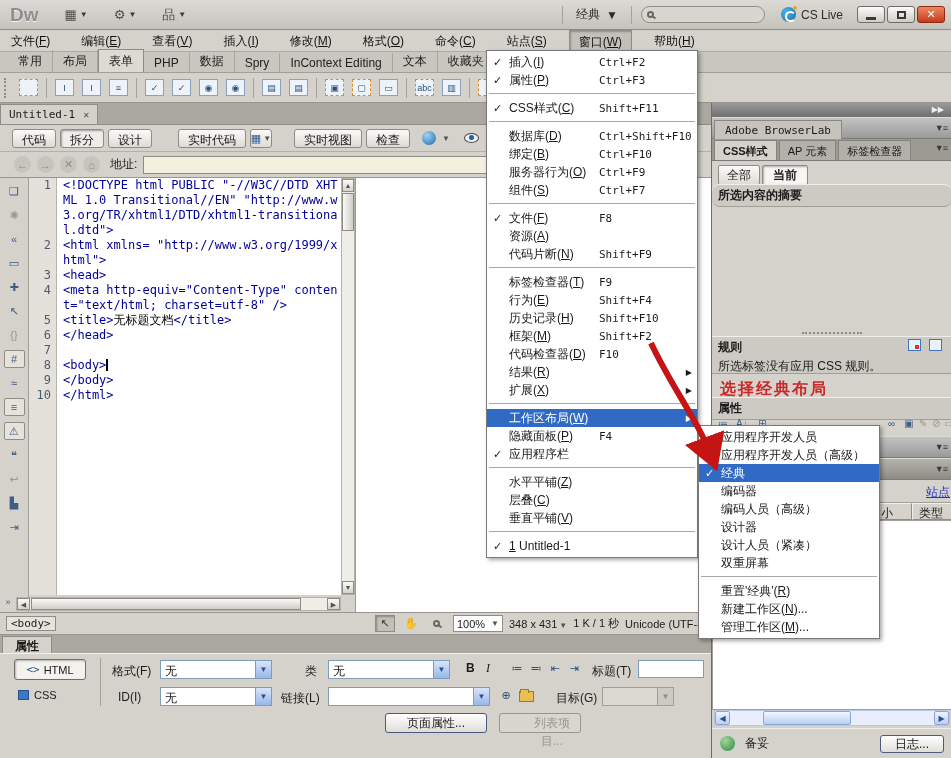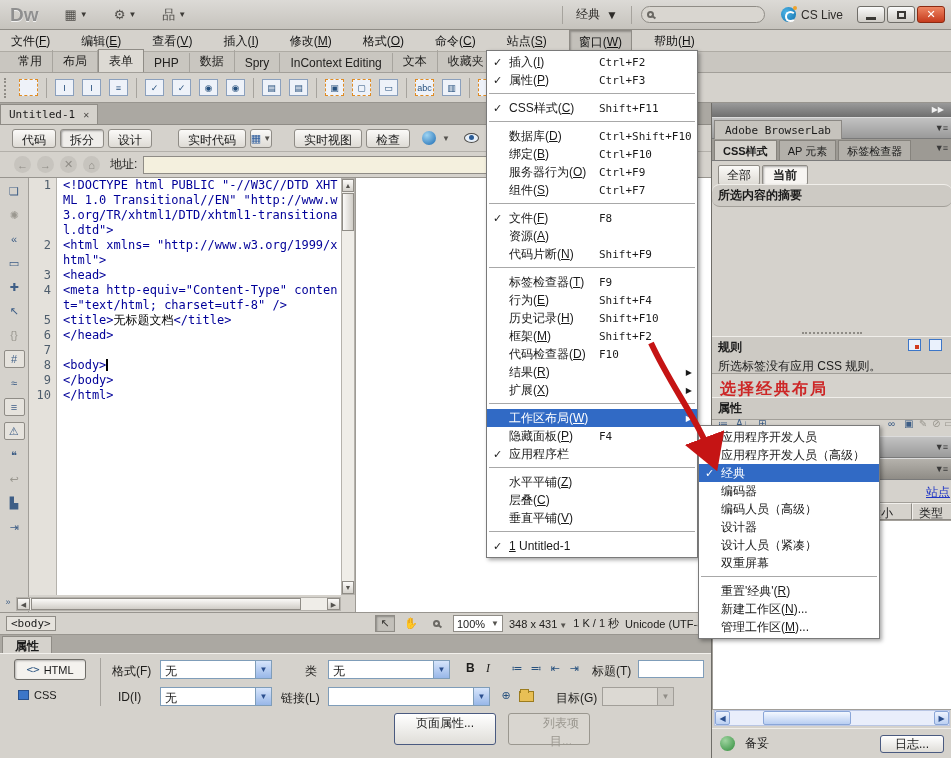--- a/index.html
+++ b/index.html
@@ -140,22 +140,22 @@
   .sb-text { font-size:11px; color:#22211f; white-space:nowrap; }
 
   
   .propstrip { position:absolute; left:0; top:635px; width:711px; height:18px; background:#aba8a2;
     display:flex; align-items:flex-end; }
   .propstab { height:17px; background:#d5d2cc; border:1px solid #8f8c86; border-bottom:none;
     padding:1px 12px 0; margin-left:2px; font-weight:bold; }
   .propsbody { position:absolute; left:0; top:653px; width:711px; height:105px; background:#d5d2cc;
     border-top:1px solid #f2f0ec; }
   .pp-label { position:absolute; color:#1d1c1a; }
-  .xpbtn { position:absolute; height:32px; border:1px solid #4a5a80; border-radius:3px;
-    background:linear-gradient(#ffffff,#dfddd8); text-align:center; line-height:18px;margin-left:9px; }
+  .xpbtn { position:absolute; height:20px; border:1px solid #4a5a80; border-radius:3px;
+    background:linear-gradient(#ffffff,#dfddd8); text-align:center; line-height:18px; }
   .xpbtn.disabled { color:#9a978f; border-color:#9a978f; background:#d9d6d0; }
   .combo { position:absolute; height:19px; border:1px solid #7f9db9; background:#fff; display:flex; }
   .combo .val { flex:1; padding:2px 4px; }
   .combo .cbtn { width:16px; background:linear-gradient(#d7e5fb,#98b7e8); border-left:1px solid #7f9db9;
     color:#2b4f8e; font-size:8px; text-align:center; line-height:17px; }
   .combo.disabled { background:#dcd9d3; border-color:#a29f99; }
   .combo.disabled .cbtn { background:#cdcac4; border-left-color:#a29f99; color:#8f8c86; }
   .htmlbtn { position:absolute; left:14px; top:5px; width:72px; height:21px; border:1px solid #6f6d68;
     border-radius:3px; background:#f4f2ee; box-shadow:inset 1px 1px 2px rgba(0,0,0,.25);
     display:flex; align-items:center; justify-content:center; gap:4px; font-size:11px; }

